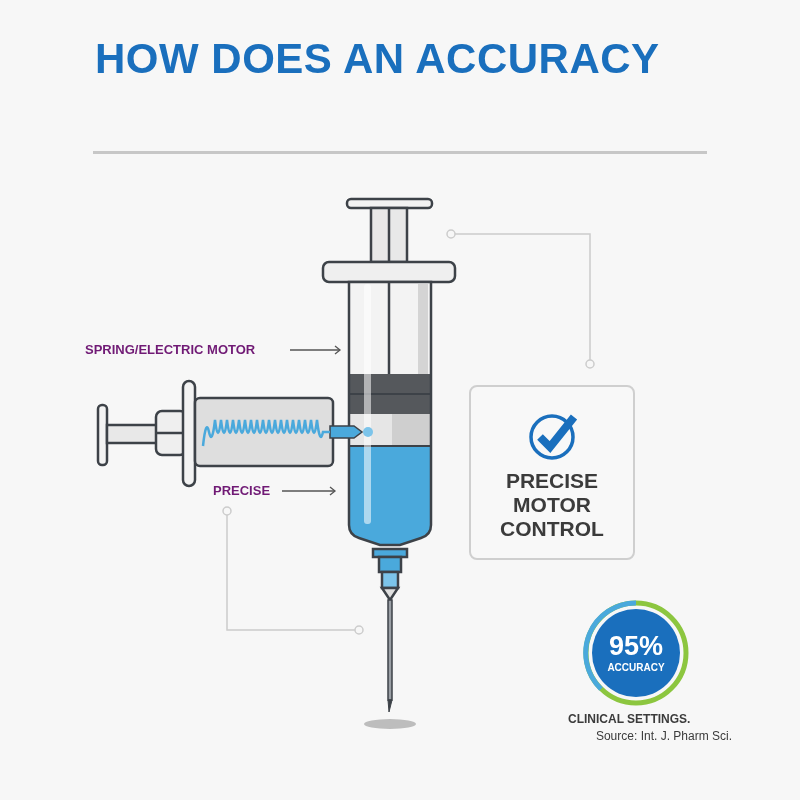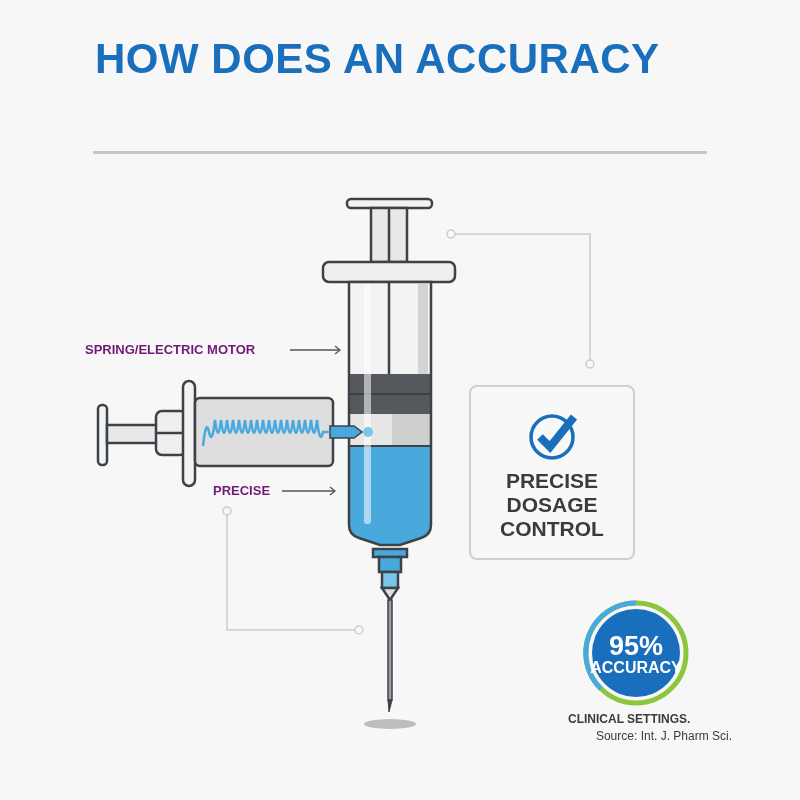--- a/index.html
+++ b/index.html
@@ -35,21 +35,21 @@
       font-weight: bold; color: #3b3b3b; font-size: 21px; line-height: 24px;
     }
     .card-text span { display: block; }
     .badge { position: absolute; left: 583px; top: 600px; width: 106px; height: 106px; }
     .badge-text {
       position: absolute; left: 0; top: 0; width: 106px; height: 106px;
       display: flex; flex-direction: column; align-items: center; justify-content: center;
       color: #fff; font-weight: bold;
     }
     .badge-value { font-size: 27px; line-height: 30px; }
-    .badge-caption { font-size: 16px; line-height: 14px; }
+    .badge-caption { font-size: 10px; line-height: 14px; }
     .stat-caption {
       position: absolute; left: 568px; top: 712px; width: 140px; 
       font-weight: bold; color: #3b3b3b; font-size: 12px;
     }
     .source {
       position: absolute; left: 552px; top: 729px; width: 180px; text-align: right;
       color: #3b3b3b; font-size: 12px;
     }
   </style>
 </head>
@@ -126,21 +126,21 @@
 <div class="label" style="left:85px; top:342px;">SPRING/ELECTRIC MOTOR</div>
 <div class="label" style="left:213px; top:483px;">PRECISE</div>
 
 <div class="card">
   <svg class="check" width="56" height="56" viewBox="0 0 56 56">
     <circle cx="26" cy="30" r="21" fill="none" stroke="#1a6fbd" stroke-width="3.5"></circle>
     <path d="M14,30 L24,40 L48,10" fill="none" stroke="#1a6fbd" stroke-width="8" stroke-linejoin="miter" stroke-linecap="butt"></path>
   </svg>
   <div class="card-text">
     <span>PRECISE</span>
-    <span>DOSAGE</span>
+    <span>MOTOR</span>
     <span>CONTROL</span>
   </div>
 </div>
 
 <div class="badge">
   <svg width="106" height="106" viewBox="0 0 106 106">
     <circle cx="53" cy="53" r="50" fill="none" stroke="#8cc63f" stroke-width="5"></circle>
     <path d="M53,3 A50,50 0 0 0 18,89" fill="none" stroke="#4aa9dc" stroke-width="5"></path>
     <circle cx="53" cy="53" r="44" fill="#1a6fbd"></circle>
   </svg>

